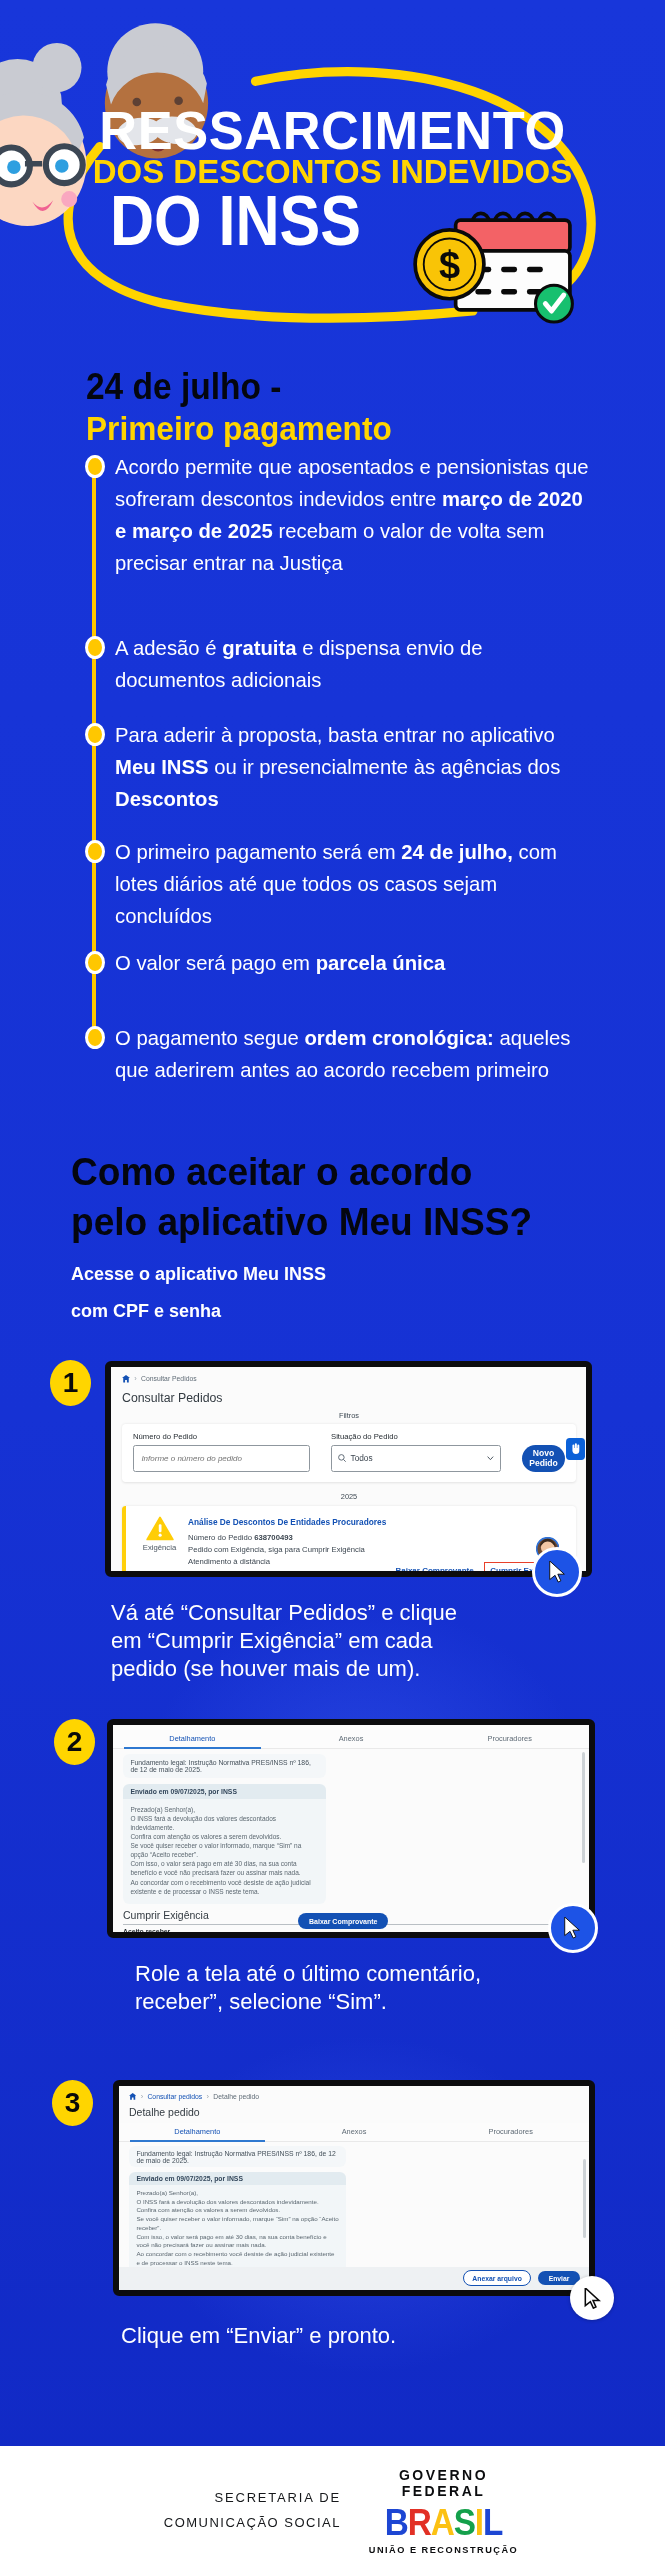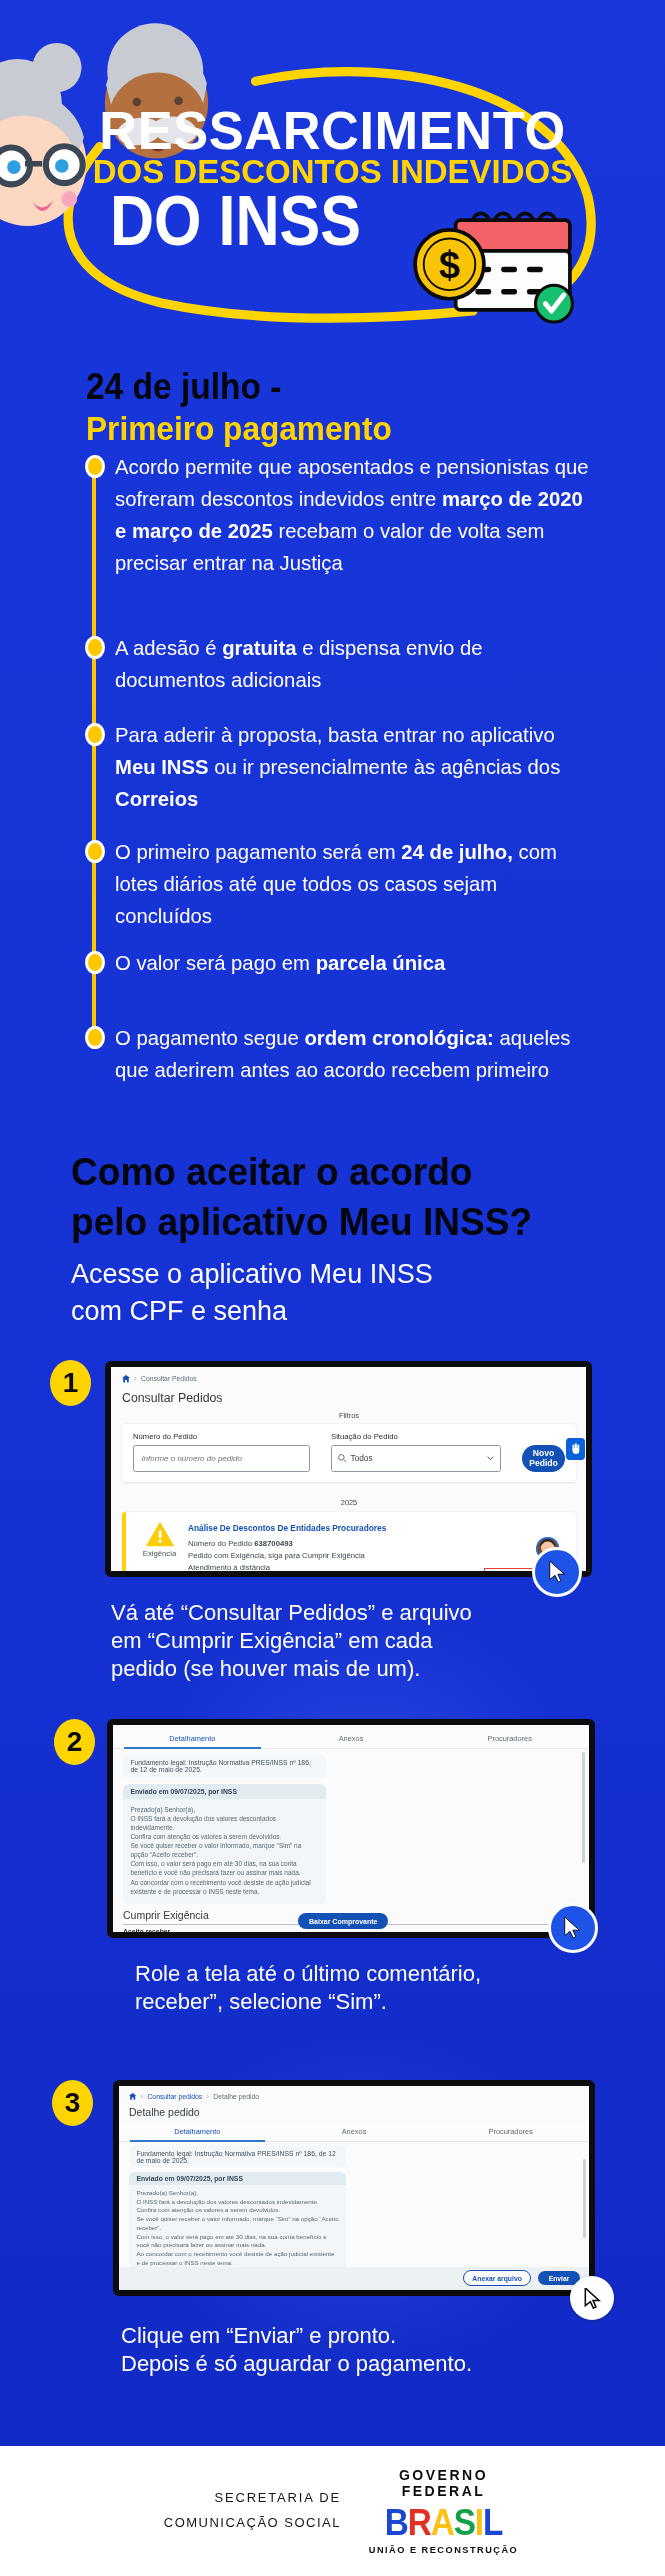--- a/index.html
+++ b/index.html
@@ -26,21 +26,21 @@
               transform:scaleX(.93); transform-origin:left top; }
   .tl-line { position:absolute; left:92px; top:467px; width:4.3px; height:580px; background:#ffc700; border-radius:2.5px; }
   .bullet { position:absolute; left:85px; width:511px; }
   .bullet .ring { position:absolute; left:0; top:3.7px; width:20px; height:23.4px; border-radius:50%;
                   background:#ffc700; border:3.7px solid #fff; }
   .bullet p { margin-left:30px; width:482px; color:#fff; font-size:20.3px; line-height:32px; font-weight:400; }
   .bullet p b { font-weight:700; }
 
   .how { position:absolute; left:71px; color:#04060f; font-size:39px; font-weight:900; line-height:49px;
          transform:scaleX(.95); transform-origin:left top; }
-  .access { position:absolute; left:71px; color:#fff; font-size:27px; font-weight:400; line-height:36px; }
+  .access { position:absolute; left:71px; color:#fff; font-size:18px; font-weight:700; line-height:36px; }
 
   
   .badge { position:absolute; width:41px; height:46px; border-radius:50%; background:#ffd500;
            display:flex; align-items:center; justify-content:center; color:#0a0a0a;
            font-size:28px; font-weight:900; z-index:5; }
   .shot { position:absolute; background:#0c0c0e; border:6.8px solid #0c0c0e; border-radius:6.2px; z-index:4; }
   .screen { position:relative; width:100%; height:100%; background:#fbfbfb; overflow:hidden;
             color:#3c4650; }
   .crumbs { display:flex; align-items:center; font-size:6.8px; color:#5f6b76; }
   .crumbs .sep { margin:0 4.3px; color:#9aa3ab; font-size:7.4px; }
@@ -172,21 +172,21 @@
   <div class="bullet" style="top:451px;">
     <span class="ring"></span>
     <p><span>Acordo permite que aposentados e pensionistas que sofreram descontos indevidos entre </span><b>março de 2020 e março de 2025</b><span> recebam o valor de volta sem precisar entrar na Justiça</span></p>
   </div>
   <div class="bullet" style="top:632px;">
     <span class="ring"></span>
     <p><span>A adesão é </span><b>gratuita</b><span> e dispensa envio de documentos adicionais</span></p>
   </div>
   <div class="bullet" style="top:719px;">
     <span class="ring"></span>
-    <p><span>Para aderir à proposta, basta entrar no aplicativo </span><b>Meu INSS</b><span> ou ir presencialmente às agências dos </span><b>Correios</b></p>
+    <p><span>Para aderir à proposta, basta entrar no aplicativo </span><b>Meu INSS</b><span> ou ir presencialmente às agências dos </span><b>Descontos</b></p>
   </div>
   <div class="bullet" style="top:836px;">
     <span class="ring"></span>
     <p><span>O primeiro pagamento será em </span><b>24 de julho,</b><span> com lotes diários até que todos os casos sejam concluídos</span></p>
   </div>
   <div class="bullet" style="top:947px;">
     <span class="ring"></span>
     <p><span>O valor será pago em </span><b>parcela única</b></p>
   </div>
   <div class="bullet" style="top:1022px;">
@@ -233,21 +233,21 @@
               </svg>
           </div>
         </div>
         <button class="pill novo">Novo Pedido</button>
       </div>
       <div class="vlibras">
         <svg width="11" height="12.3" viewBox="0 0 18 20">
             <path d="M4 10 L4 4 a1.6 1.6 0 0 1 3.2 0 L7.2 8 L8 8 L8 2 a1.6 1.6 0 0 1 3.2 0 L11.2 8 L12 8 L12 4 a1.6 1.6 0 0 1 3.2 0 L15.2 13 Q15 18 9.5 18 Q5 18 4 13 Z" fill="#fff"></path>
           </svg>
       </div>
-      <div class="mini-lbl" style="margin-top:16px;">2025</div>
+      <div class="mini-lbl" style="margin-top:10px;">2025</div>
       <div class="card1">
         <div class="wcol">
           <svg width="28" height="25" viewBox="0 0 46 40">
             <path d="M23 2 L44 38 L2 38 Z" fill="#ffcd07" stroke="#ffcd07" stroke-width="3" stroke-linejoin="round"></path>
             <rect x="21" y="13" width="4.5" height="13" rx="2" fill="#fff"></rect>
               <circle cx="23.2" cy="31" r="2.6" fill="#fff"></circle>
           </svg>
           <div>Exigência</div>
         </div>
         <div class="main">
@@ -268,21 +268,21 @@
       <path d="M 6 16 A 13 13 0 0 1 32 16 L 28 12 A 11 11 0 0 0 10 12 Z" fill="#3c2a1e"></path>
       <circle cx="19" cy="19" r="18" fill="none" stroke="#2f72d8" stroke-width="2.5"></circle>
     </svg>
     <div class="cursor bluec" style="right:3.7px;bottom:-26px;">
       <svg width="18.5" height="22" viewBox="0 0 13 19">
           <path d="M0 0 L0 16 L4.6 12.4 L7.3 18.2 L9.6 17.1 L7 11.4 L12.6 11.4 Z" fill="#fff" stroke="#0a0a0a" stroke-width="0.8"></path>
         </svg>
     </div>
   </div>
 
-  <div class="caption" style="left:111px;top:1599px;"><div>Vá até “Consultar Pedidos” e arquivo</div><div>em “Cumprir Exigência” em cada</div><div>pedido (se houver mais de um).</div></div>
+  <div class="caption" style="left:111px;top:1599px;"><div>Vá até “Consultar Pedidos” e clique</div><div>em “Cumprir Exigência” em cada</div><div>pedido (se houver mais de um).</div></div>
 
   <div class="badge" style="left:54px;top:1719px;">2</div>
 
   <div class="shot" style="left:107px;top:1719px;width:488px;height:219px;">
     <div class="screen">
       <div style="height:5px;"></div>
       <div class="tabs">
         <div class="tab active">Detalhamento</div>
         <div class="tab">Anexos</div>
         <div class="tab">Procuradores</div>
@@ -360,21 +360,21 @@
         <button class="pill send">Enviar</button>
       </div>
     </div>
     <div class="cursor whitec" style="right:-25px;bottom:-30px;">
       <svg width="17" height="21" viewBox="0 0 13 19">
           <path d="M0 0 L0 16 L4.6 12.4 L7.3 18.2 L9.6 17.1 L7 11.4 L12.6 11.4 Z" fill="#fff" stroke="#0a0a0a" stroke-width="1.4"></path>
         </svg>
     </div>
   </div>
 
-  <div class="caption" style="left:121px;top:2322px;"><div>Clique em “Enviar” e pronto.</div><div>Depois é só aguardar o pagamento.</div></div>
+  <div class="caption" style="left:121px;top:2322px;"><div>Clique em “Enviar” e pronto.</div></div>
 
   <div class="footer">
     <div class="sec-block">
       <div class="l1">SECRETARIA DE</div>
       <div class="l2">COMUNICAÇÃO SOCIAL</div>
     </div>
     <div class="gov-block">
       <div class="g1">GOVERNO FEDERAL</div>
       <div class="brand"><span style="color: rgb(29, 70, 211);">B</span><span style="color: rgb(226, 48, 37);">R</span><span style="color: rgb(252, 193, 19);">A</span><span style="color: rgb(20, 160, 75);">S</span><span style="color: rgb(252, 193, 19);">I</span><span style="color: rgb(29, 70, 211);">L</span></div>
       <div class="g3">UNIÃO E RECONSTRUÇÃO</div>

